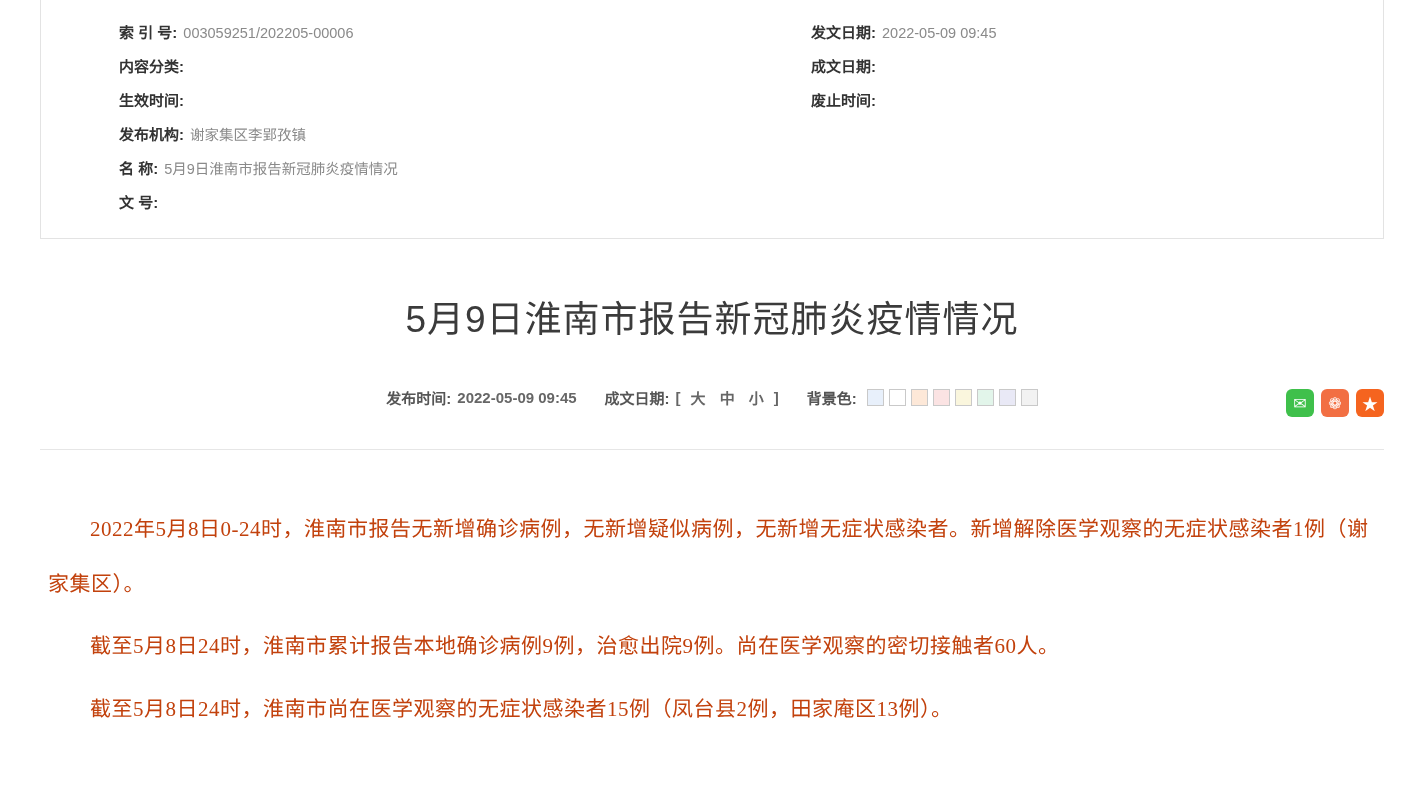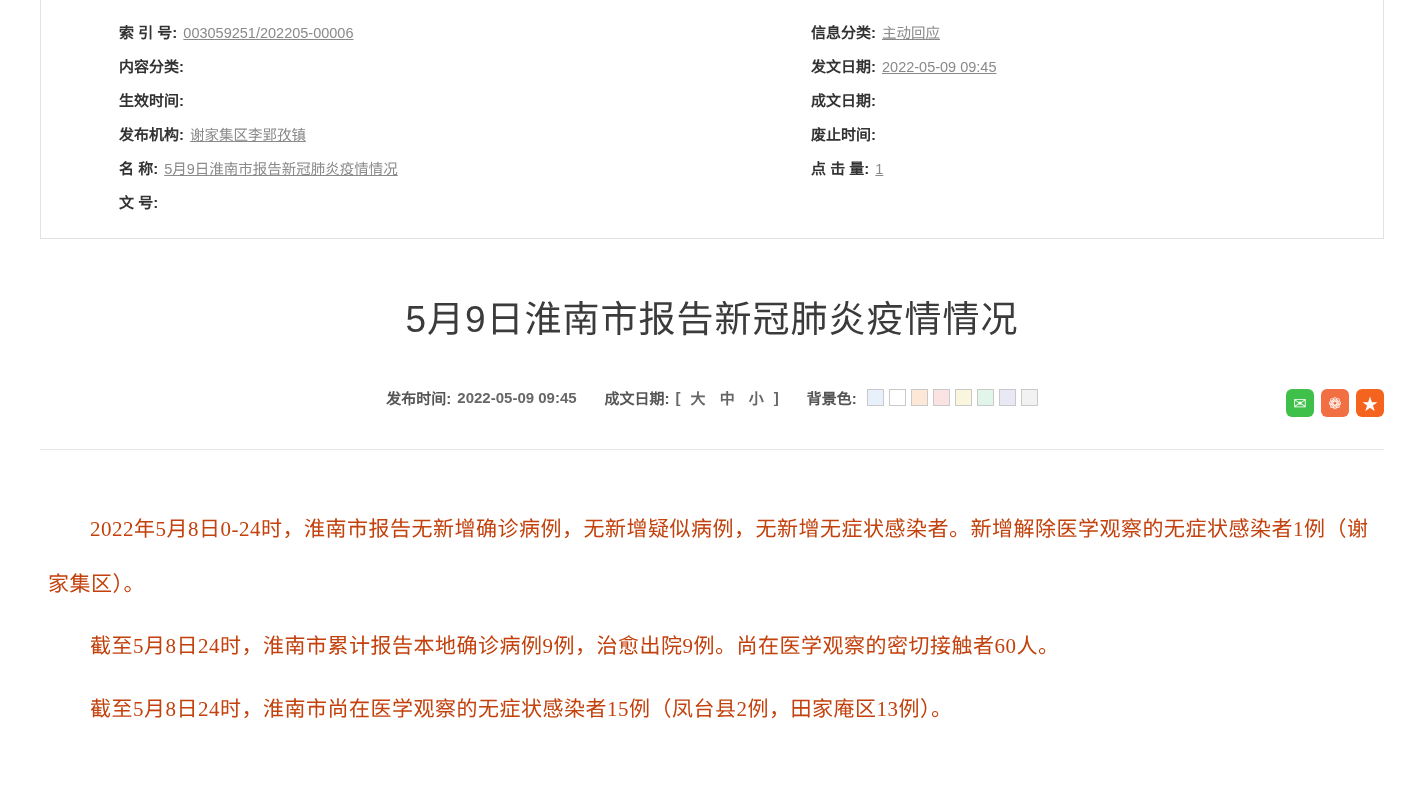--- a/index.html
+++ b/index.html
@@ -52,21 +52,20 @@
   }
   .meta-label {
     color: #333;
     font-weight: bold;
     font-size: 15px;
   }
   .meta-value {
     color: #8a8a8a;
     font-size: 14.5px;
     margin-left: 6px;
-    text-decoration: underline;
   }
 
   
   .title {
     text-align: center;
     font-size: 37px;
     color: #3b3b3b;
     font-weight: normal;
     margin: 50px 0 0 0;
     letter-spacing: 1px;
@@ -170,38 +169,30 @@
           <span class="meta-value">5月9日淮南市报告新冠肺炎疫情情况</span>
         </div>
         <div class="meta-row">
           <span class="meta-label">文        号:</span>
           <span class="meta-value"></span>
         </div>
       </div>
 
       <div class="meta-col right">
         <div class="meta-row">
-          <span class="meta-label">信息分类:</span>
-          <span class="meta-value">主动回应</span>
-        </div>
-        <div class="meta-row">
           <span class="meta-label">发文日期:</span>
           <span class="meta-value">2022-05-09 09:45</span>
         </div>
         <div class="meta-row">
           <span class="meta-label">成文日期:</span>
           <span class="meta-value"></span>
         </div>
         <div class="meta-row">
           <span class="meta-label">废止时间:</span>
           <span class="meta-value"></span>
-        </div>
-        <div class="meta-row">
-          <span class="meta-label">点 击 量:</span>
-          <span class="meta-value">1</span>
         </div>
       </div>
 
     </div>
   </div>
 
   <h1 class="title">5月9日淮南市报告新冠肺炎疫情情况</h1>
 
   <div class="toolbar">
     <div class="toolbar-center">

